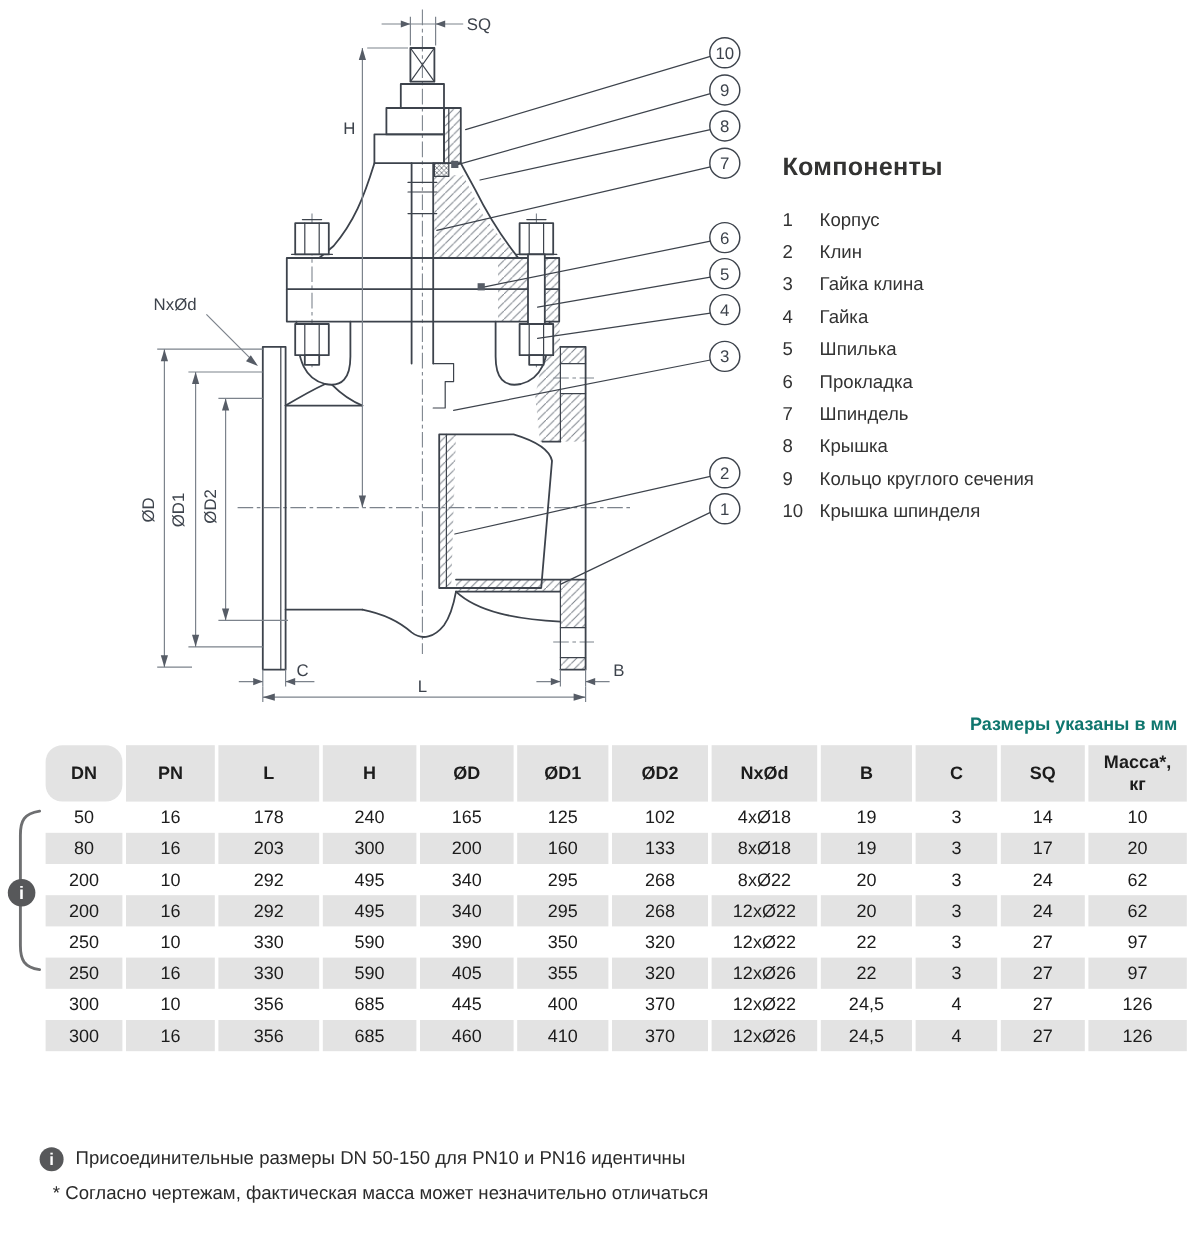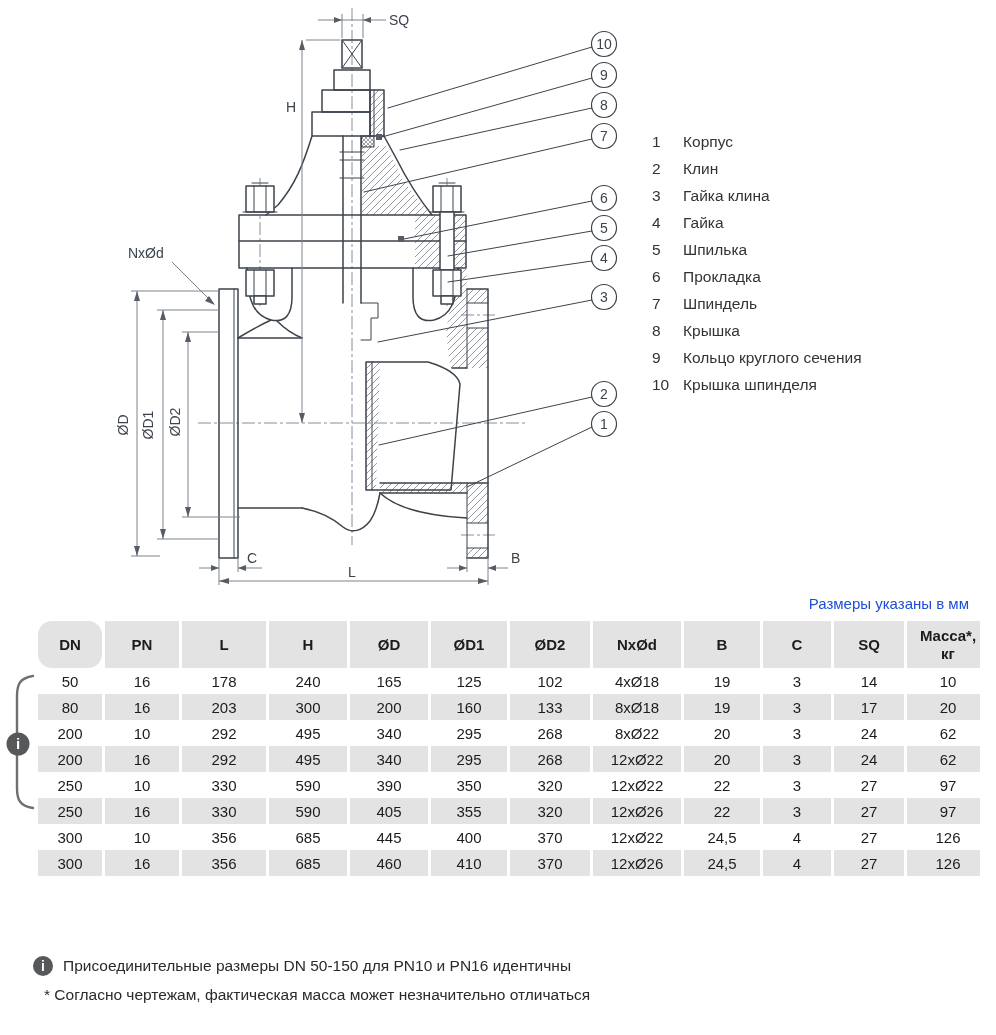--- a/index.html
+++ b/index.html
@@ -1,26 +1,26 @@
 <!DOCTYPE html>
 <html><head>
 <meta charset="utf-8">
 <style>
   html,body{margin:0;padding:0;background:#ffffff;}
   #page{position:relative;width:980px;height:1035px;background:#fff;overflow:hidden;
-        font-family:"Liberation Sans",sans-serif;color:#1c1c1c;}
+        font-family:"Liberation Sans",sans-serif;color:#1c1c1c;padding-left:12px;}
   
   #drawing{position:absolute;left:0;top:0;width:645px;height:600px;}
   
   #components{position:absolute;left:652px;top:128px;width:330px;}
   #components h2{margin:0 0 18px 0;font-size:21px;font-weight:bold;color:#333332;letter-spacing:.2px;}
   .comp-row{display:flex;height:27px;align-items:center;font-size:15.5px;color:#333;}
   .comp-num{width:31px;flex:0 0 31px;}
   
-  #units-note{position:absolute;top:595px;right:11px;font-size:15px;font-weight:normal;color:#1d4ed8;}
+  #units-note{position:absolute;top:595px;right:11px;font-size:15px;font-weight:bold;color:#0f766e;}
   
   #table-wrap{position:absolute;left:35px;top:621px;width:952px;}
   table.dim-table{border-collapse:separate;border-spacing:3px 0;table-layout:fixed;width:952px;
                   font-size:15px;color:#1c1c1c;}
   table.dim-table th{background:#e3e3e3;font-weight:bold;height:47px;line-height:1.2;
                      text-align:center;padding:0;font-size:15px;}
   table.dim-table td{height:26px;text-align:center;padding:0;}
   table.dim-table tbody tr:nth-child(even) td{background:#e3e3e3;}
   
   #bracket{position:absolute;left:4px;top:672px;}
@@ -243,20 +243,21 @@
         <text class="callout-t" x="604" y="80">9</text>
         </g>
       <g>
           <circle class="callout-c" cx="604" cy="44" r="12.5"></circle>
         <text class="callout-t" x="604" y="49">10</text>
         </g>
     </g>
   </svg>
 
   <div id="components">
+    <h2>Компоненты</h2>
     <div id="components-list">
         <div class="comp-row">
           <span class="comp-num">1</span>
           <span>Корпус</span>
         </div>
         <div class="comp-row">
           <span class="comp-num">2</span>
           <span>Клин</span>
         </div>
         <div class="comp-row">

